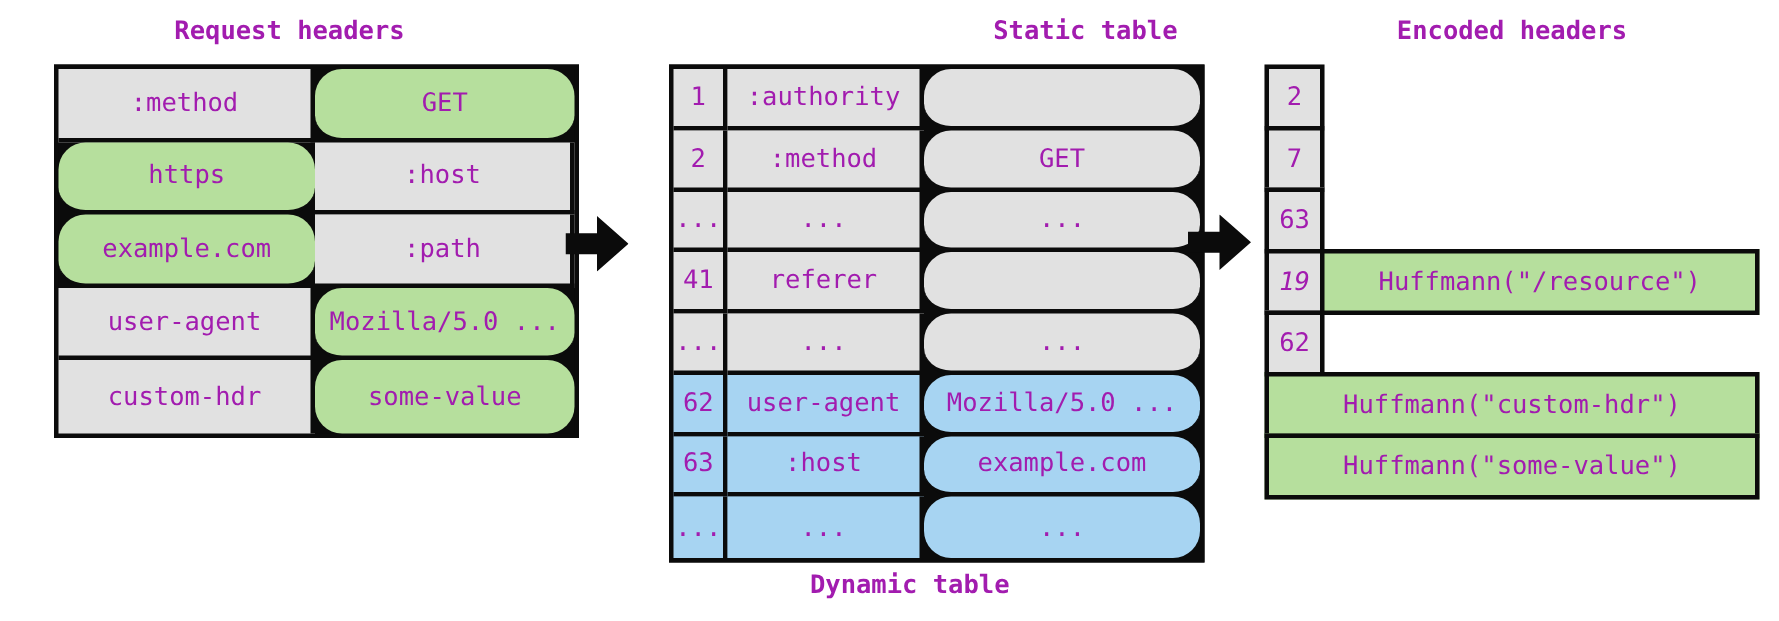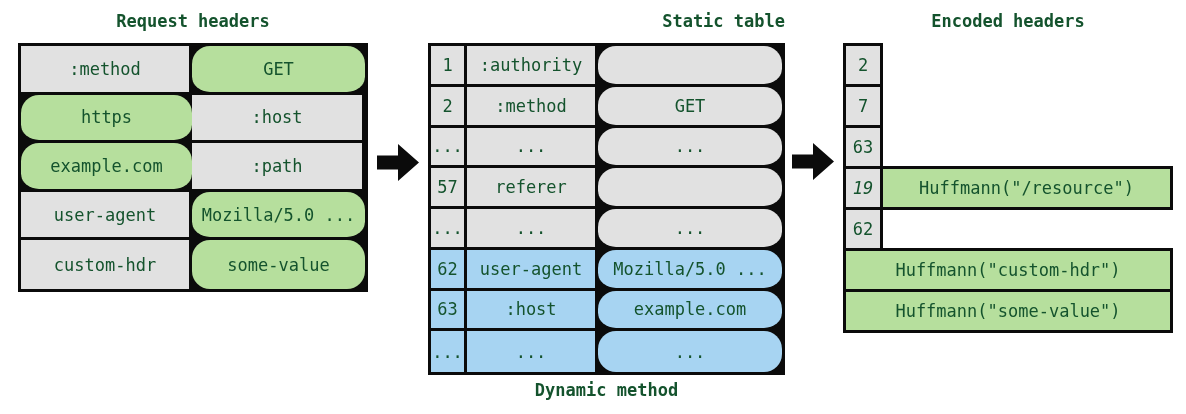--- a/index.html
+++ b/index.html
@@ -1,32 +1,32 @@
 <!DOCTYPE html>
 <html><head>
 <meta charset="utf-8">
 <style>
   html,body { margin:0; padding:0; background:#ffffff; }
   #stage {
     position:relative; width:1186px; height:414px; background:#ffffff;
-    font-family:"DejaVu Sans Mono","Liberation Mono",monospace; color:#14532d;
+    font-family:"DejaVu Sans Mono","Liberation Mono",monospace; color:#a21caf;
     overflow:hidden;
   }
   .title {
     position:absolute; text-align:center; font-weight:bold; font-size:17px;
     letter-spacing:0; white-space:pre;
   }
   #title-request { left:18px;  top:11px;  width:350px; }
   #title-static  { left:428px; top:11px;  width:357px;text-align:right; }
   #title-encoded { left:843px; top:11px;  width:330px; }
   #caption-dynamic { left:428px; top:380px; width:357px; }
 
   .tbl {
     position:absolute; display:grid; box-sizing:border-box;
-    border:3px solid #0b0b0b; background:#0b0b0b;
+    border:3px solid #0b0b0b; background:#0b0b0b;margin-left:18px;
   }
   .c {
     box-sizing:border-box; border-right:3px solid #0b0b0b; border-bottom:3px solid #0b0b0b;
     background:#e1e1e1; display:flex; align-items:center; justify-content:center;
     font-size:17px; white-space:pre; overflow:hidden;
   }
   .c.lc { border-right:none;border-radius:18px; }
   .c.lr { border-bottom:none; }
   .c.green { background:#b6df9d; }
   .c.blue  { background:#a7d4f2; }
@@ -56,21 +56,21 @@
   #arrow-2 { left:792px; top:143px; }
 </style>
 </head>
 <body>
 
 <div id="stage">
 
   <div class="title" id="title-request">Request headers</div>
   <div class="title" id="title-static">Static table</div>
   <div class="title" id="title-encoded">Encoded headers</div>
-  <div class="title" id="caption-dynamic">Dynamic method</div>
+  <div class="title" id="caption-dynamic">Dynamic table</div>
 
   <div class="tbl" id="req-table">
     <div class="c">:method</div>
     <div class="c green lc">GET</div>
     <div class="c green lc">https</div>
     <div class="c">:host</div>
     <div class="c green lc">example.com</div>
     <div class="c">:path</div>
     <div class="c">user-agent</div>
     <div class="c green lc">Mozilla/5.0 ...</div>
@@ -85,21 +85,21 @@
   <div class="tbl" id="static-tbl">
     <div class="c">1</div>
     <div class="c">:authority</div>
     <div class="c lc"></div>
     <div class="c">2</div>
     <div class="c">:method</div>
     <div class="c lc">GET</div>
     <div class="c">...</div>
     <div class="c">...</div>
     <div class="c lc">...</div>
-    <div class="c">57</div>
+    <div class="c">41</div>
     <div class="c">referer</div>
     <div class="c lc"></div>
     <div class="c">...</div>
     <div class="c">...</div>
     <div class="c lc">...</div>
     <div class="c blue">62</div>
     <div class="c blue">user-agent</div>
     <div class="c blue lc">Mozilla/5.0 ...</div>
     <div class="c blue">63</div>
     <div class="c blue">:host</div>

